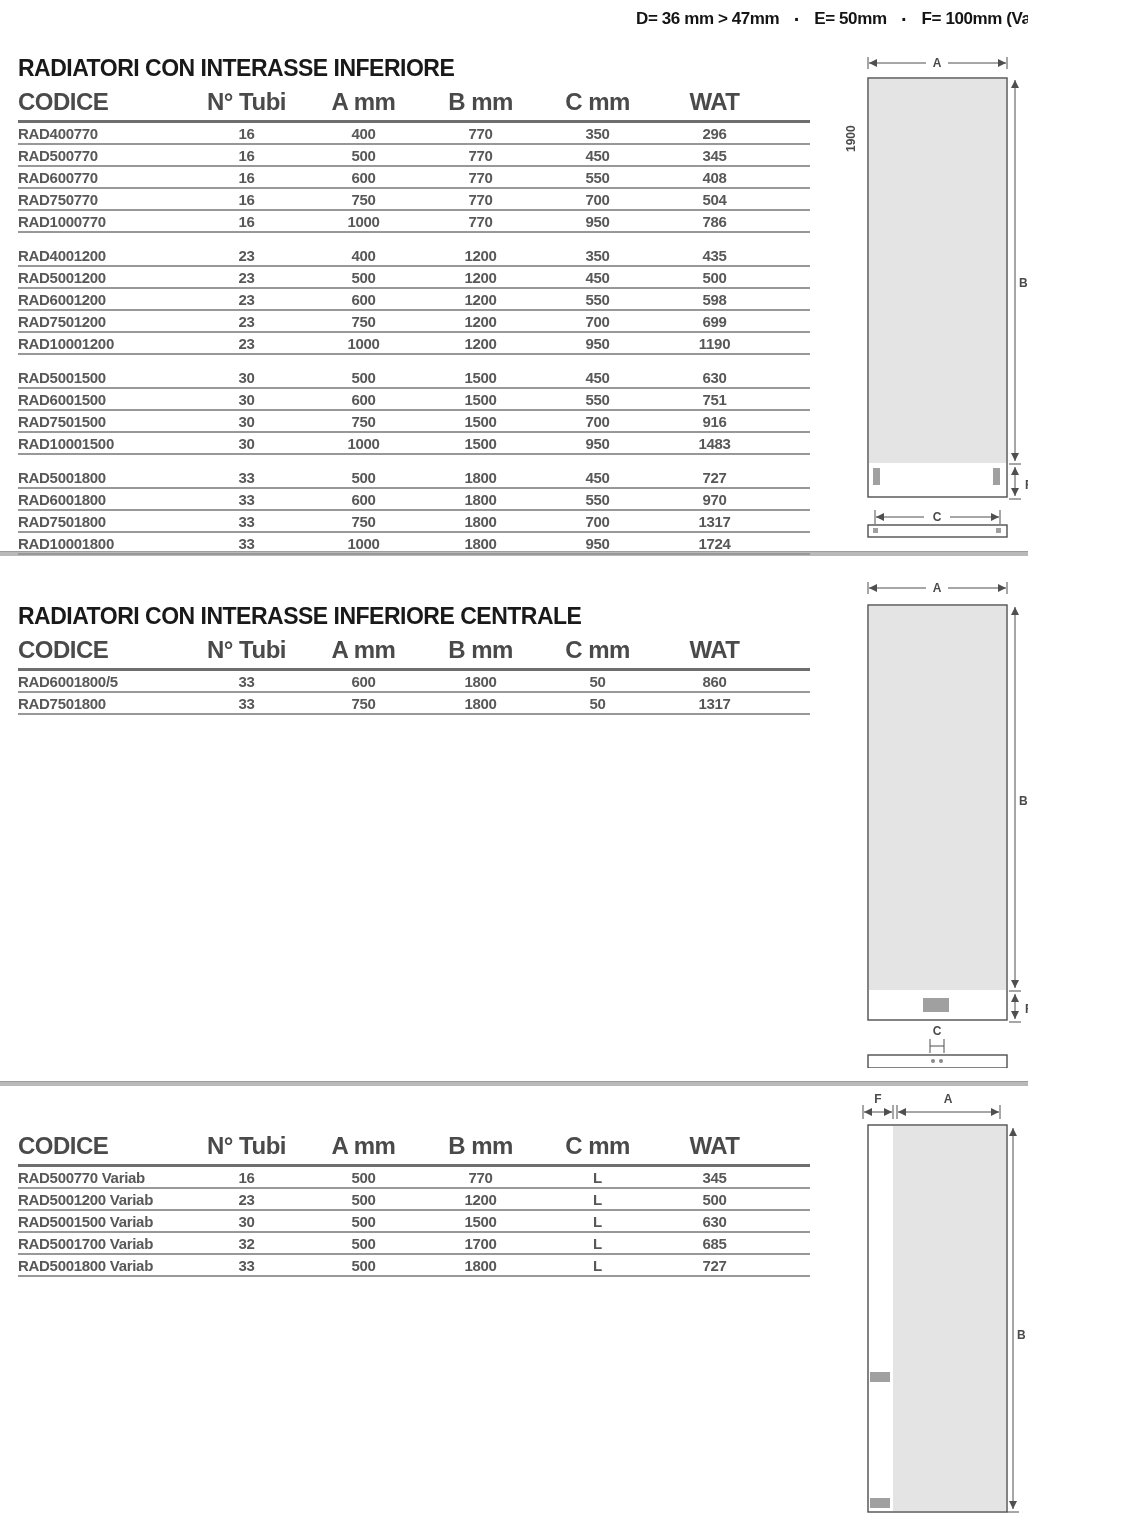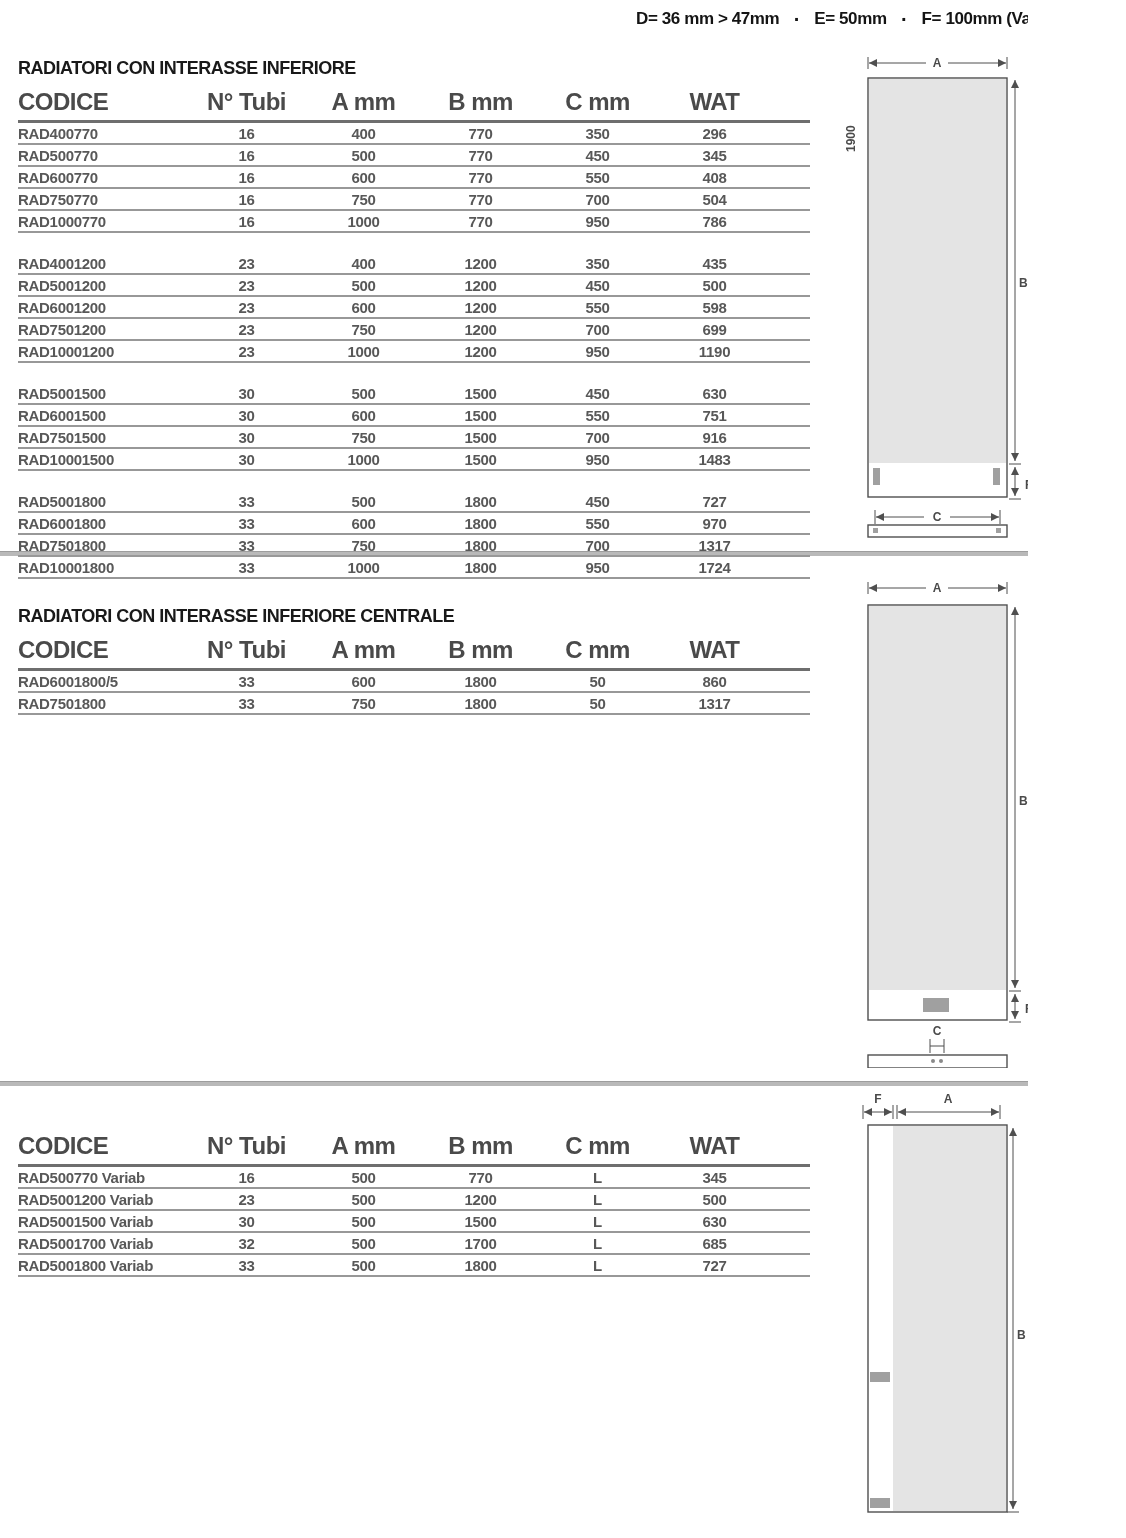--- a/index.html
+++ b/index.html
@@ -19,31 +19,31 @@
 
   
   .divider {
     position:absolute; left:0; width:1126px; height:4px;
     background:#b9b9b9; border-top:1px solid #9d9d9d;
   }
 
   
   .section { position:absolute; left:18px; width:792px; }
   .sec-title {
-    font-weight:bold; font-size:18px; color:#191919;
+    font-weight:bold; font-size:23px; color:#191919;
     letter-spacing:-0.5px; line-height:20px;
   }
   .thead {
     display:flex; align-items:flex-end; margin-top:6px; padding:4px 0 4px 0;
     border-bottom:3px solid #6e6e6e;
   }
   .th { font-weight:bold; font-size:24px; color:#4a4a4a; letter-spacing:-0.5px; }
   .col-code { width:170px; text-align:left; }
   .col-num  { width:117px; text-align:center; }
-  .tgroup + .tgroup { margin-top:20px; }
+  .tgroup + .tgroup { margin-top:12px; }
   .trow {
     display:flex; align-items:center; height:22px; box-sizing:border-box;
     border-bottom:2px solid #989898;
   }
   .td { font-weight:bold; font-size:15px; color:#585858; letter-spacing:-0.3px; }
 
   
   .diagram { position:absolute; }
   .thin   { stroke:#4f4f4f; stroke-width:1;   fill:none; }
   .box    { stroke:#4f4f4f; stroke-width:1.4; fill:#ffffff; }

